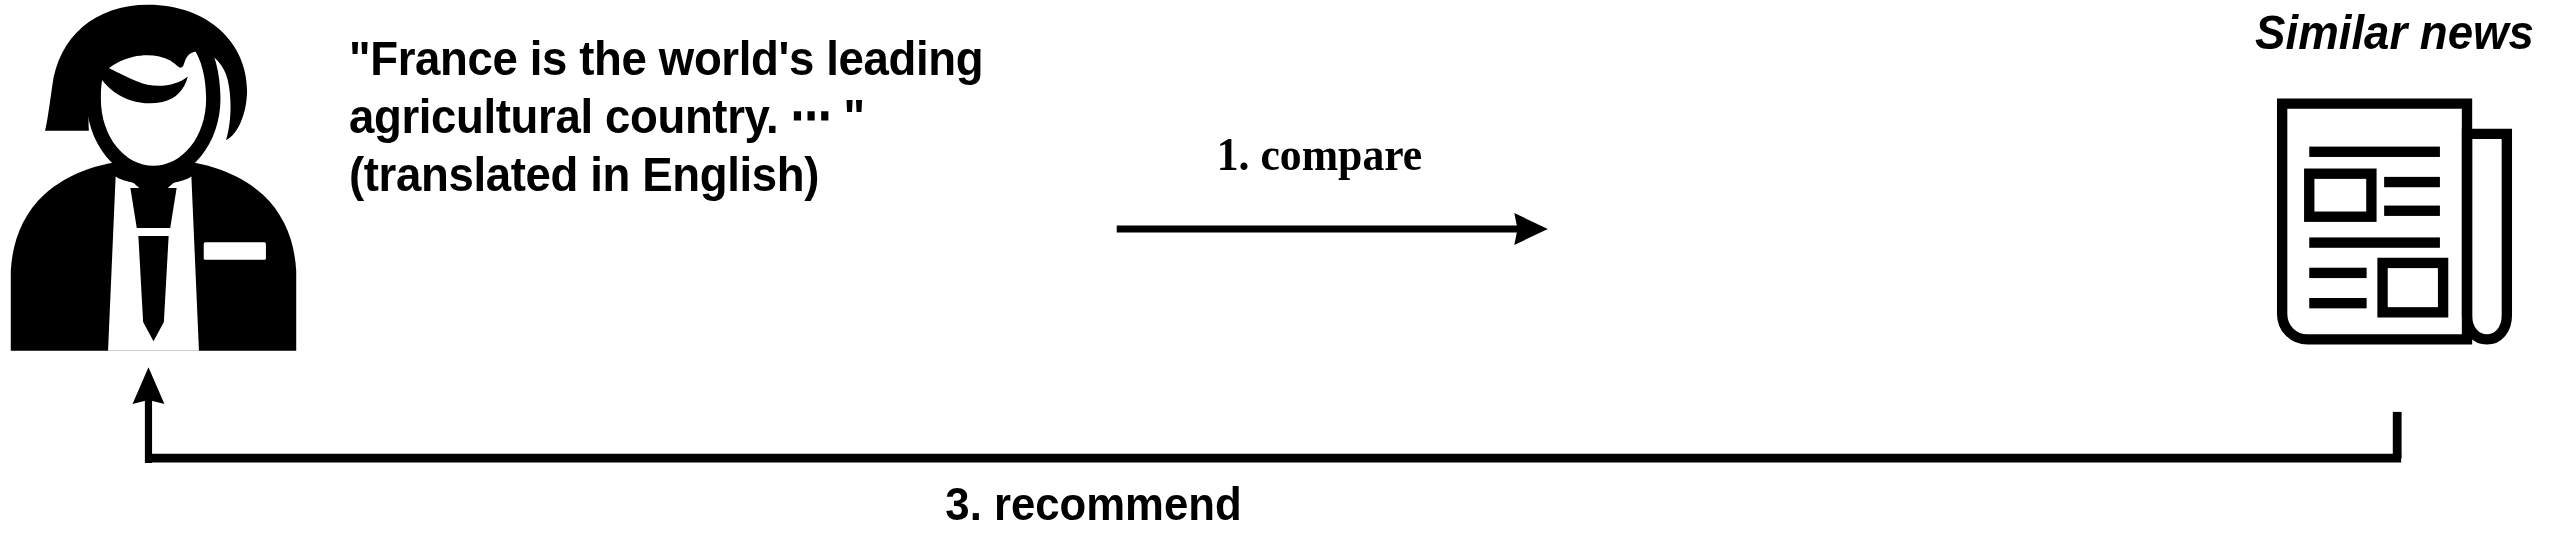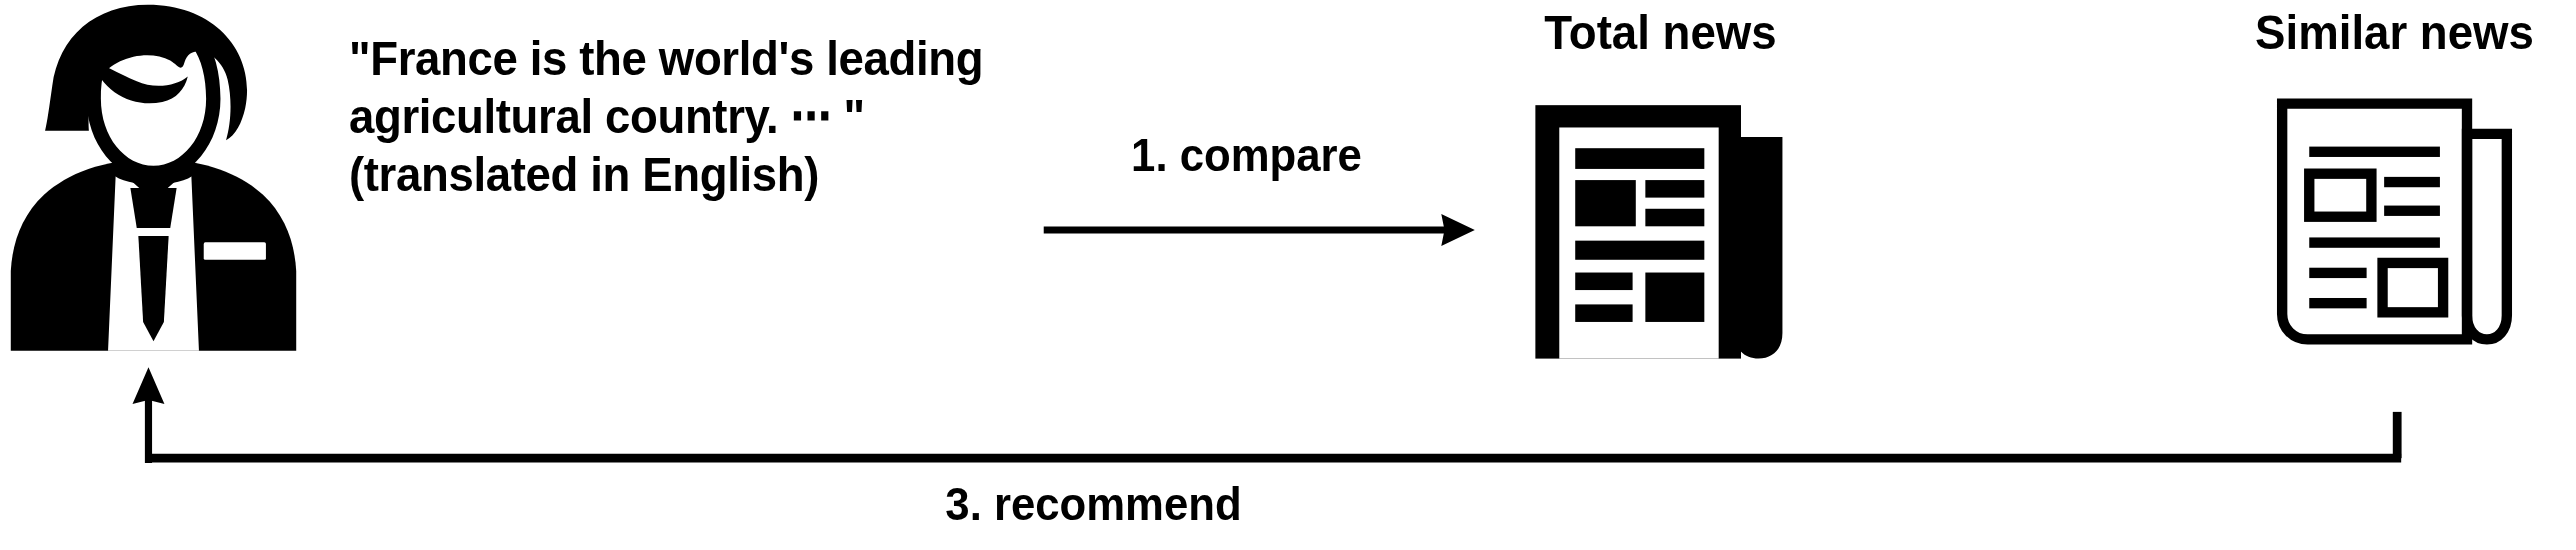--- a/index.html
+++ b/index.html
@@ -151,70 +151,31 @@
         C 140 88 120 76 108 72 Z"></path>
     </svg>
   </div>
 
   <div class="abs" id="quote-block">
     <div class="quote-line">"France is the world's leading</div>
     <div class="quote-line">agricultural country. ⋯ "</div>
     <div class="quote-line">(translated in English)</div>
   </div>
 
-  <div class="abs step-group" style="left:1007px; top:128px; width:479px;">
+  <div class="abs step-group" style="left:1080px; top:128px; width:479px;font-family:Liberation Serif, serif;">
     <div class="step-label">1. compare</div>
     <svg class="arrow-svg" width="479" height="64" viewBox="0 0 600 80" style="margin-top:16px;">
       <line x1="46" y1="40" x2="556" y2="40" stroke="#000000" stroke-width="9"></line>
       <polygon points="586,40 544,20 548,40 544,60" fill="#000000"></polygon>
     </svg>
   </div>
 
-  <div class="abs" style="left:1501px; top:4.8px; width:319px;">
-    <div class="node-label">Total news</div>
-    <div style="margin-top:34px; text-align:center;">
-      <svg width="263" height="267" viewBox="0 0 330 335" aria-hidden="true">
-
-        <path fill="#000000" d="
-          M246 54
-          L 318 54
-          L 318 300
-          C 318 320 306 332 288 332
-          C 270 332 258 320 258 300
-          L 258 80
-          L 246 80 Z
-          M 274 80
-          L 302 80
-          L 302 300
-          C 302 311 296 317 288 317
-          C 280 317 274 311 274 300 Z"></path>
-
-        <rect x="8" y="14" width="258" height="318" fill="#000000"></rect>
-
-        <rect x="38" y="42" width="200" height="290" fill="#ffffff"></rect>
-
-        <rect x="58" y="68" width="162" height="26" fill="#000000"></rect>
-
-        <rect x="58" y="108" width="76" height="58" fill="#000000"></rect>
-
-        <rect x="146" y="108" width="74" height="22" fill="#000000"></rect>
-        <rect x="146" y="144" width="74" height="22" fill="#000000"></rect>
-
-        <rect x="58" y="184" width="162" height="24" fill="#000000"></rect>
-
-        <rect x="58" y="224" width="72" height="22" fill="#000000"></rect>
-        <rect x="58" y="264" width="72" height="22" fill="#000000"></rect>
-
-        <rect x="146" y="224" width="74" height="62" fill="#000000"></rect>
-      </svg>
-    </div>
-  </div>
-
-
-  <div class="abs" style="left:2235px; top:4.8px; width:319px;">
+
+
+  <div class="abs" style="left:2235px; top:4.8px; width:319px;font-style:italic;">
     <div class="node-label">Similar news</div>
     <div style="margin-top:34px; text-align:center;">
       <svg width="247" height="255" viewBox="0 0 310 320" aria-hidden="true">
         <g fill="none" stroke="#000000" stroke-width="13" stroke-linejoin="miter">
 
           <path d="M 14 12 L 246 12 L 246 308 L 46 308 C 28 308 14 294 14 276 Z"></path>
 
           <path d="M 246 50 L 296 50 L 296 278 C 296 296 285 308 271 308 C 257 308 246 296 246 278 Z"></path>
         </g>
 

